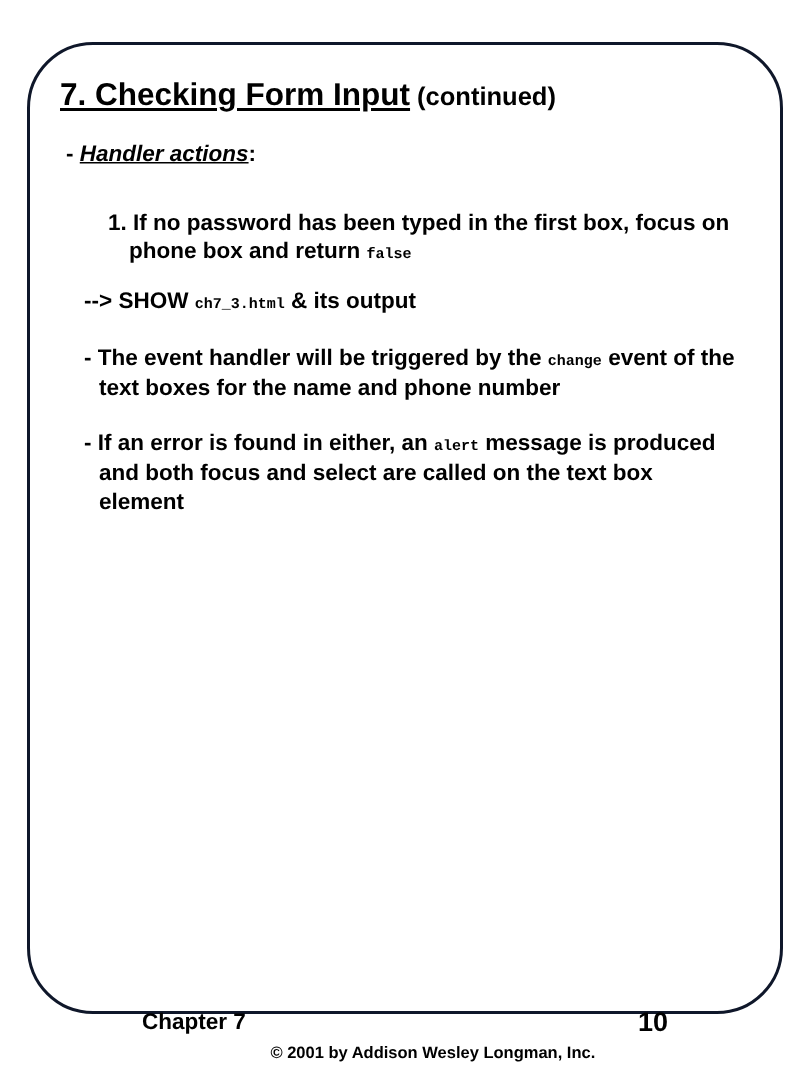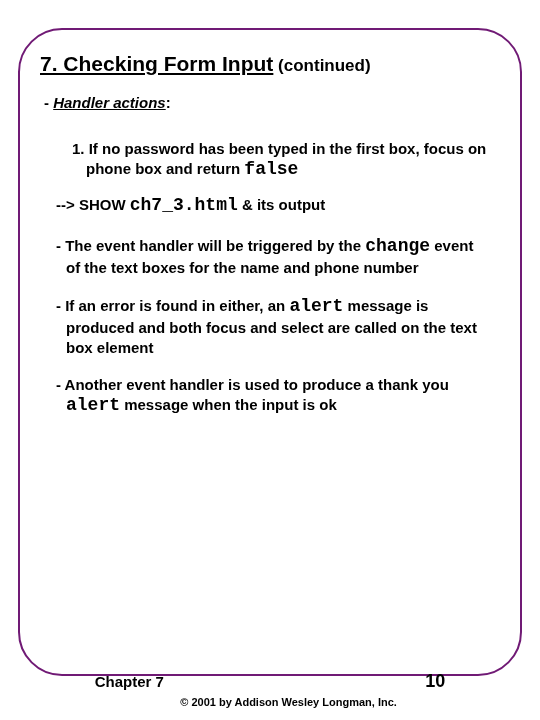--- a/index.html
+++ b/index.html
@@ -3,36 +3,36 @@
 <meta charset="utf-8">
 <style>
   * { box-sizing: border-box; margin: 0; padding: 0; }
   html, body { width: 540px; height: 720px; background: #fff; font-family: Arial, Helvetica, sans-serif; }
   .slide {
     position: absolute;
     left: 18px;
     top: 28px;
     width: 504px;
     height: 648px;
-    border: 2px solid #701a75;
+    border: 2px solid #0f172a;
     border-radius: 44px;
     padding: 22px 20px 14px 20px;
   }
   .title-line { margin-bottom: 18px; }
   .title-main { font-size: 21px; font-weight: bold; text-decoration: underline; }
   .title-sub { font-size: 17px; font-weight: bold; }
   .handler-hdr { font-size: 15px; font-weight: bold; margin-left: 4px; margin-bottom: 28px; }
   .italic-under { font-style: italic; text-decoration: underline; }
   .num-item { font-size: 15px; font-weight: bold; margin-left: 46px; margin-right: 10px; margin-bottom: 14px; text-indent: -14px; line-height: 1.28; }
   .num-item:last-of-type { margin-bottom: 20px; }
   .show-line { font-size: 15px; font-weight: bold; margin-left: 16px; margin-bottom: 20px; }
   .example-hdr { font-size: 15px; font-weight: bold; margin-left: 6px; margin-right: 10px; margin-bottom: 18px; text-indent: -6px; line-height: 1.28; }
   .example-pad { padding-left: 28px; display: block; }
   .sub-bullet { font-size: 15px; font-weight: bold; margin-left: 26px; margin-right: 10px; margin-bottom: 18px; text-indent: -10px; line-height: 1.28; }
-  .code { font-family: "Courier New", monospace; font-weight: bold; font-size: 18px; }
+  .code { font-family: "Courier New", monospace; font-weight: bold; font-size: 10px; }
   .footer {
     position: absolute;
     left: 0; right: 0;
     bottom: 12px;
     text-align: center;
   }
   .footer-chapter { font-size: 15px; font-weight: bold; display: inline-block; vertical-align: middle; }
   .footer-copy { font-size: 11px; font-weight: bold; display: inline-block; vertical-align: middle; margin-left: 12px; margin-right: 24px; margin-top: 41px; }
   .footer-page { font-size: 18px; font-weight: bold; display: inline-block; vertical-align: middle; }
   .italic { font-style: italic; }
@@ -61,23 +61,20 @@
 
 
   <div class="sub-bullet">
     <span>- </span><span>The event handler will be triggered by the </span><span class="code">change</span><span> event of the text boxes for the name and phone number</span>
   </div>
 
   <div class="sub-bullet">
     <span>- </span><span>If an error is found in either, an </span><span class="code">alert</span><span> message is produced and both focus and select are called on the text box element</span>
   </div>
 
-  <div class="sub-bullet">
-    <span>- </span><span>Another event handler is used to produce a thank you </span><span class="code">alert</span><span> message when the input is ok</span>
-  </div>
 
 </div>
 
 <div class="footer">
   <span class="footer-chapter">Chapter 7</span>
   <span class="footer-copy">© 2001 by Addison Wesley Longman, Inc.</span>
   <span class="footer-page">10</span>
 </div>
 
 </body></html>

